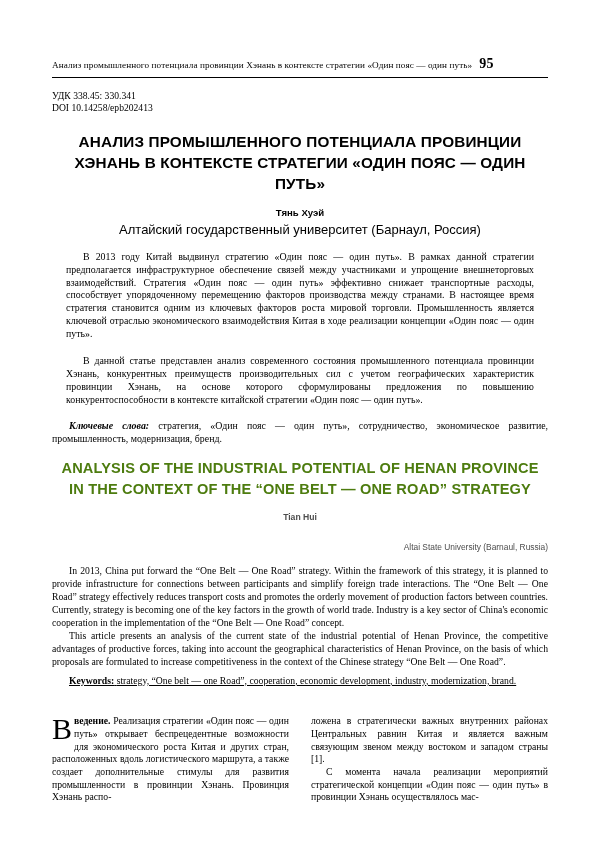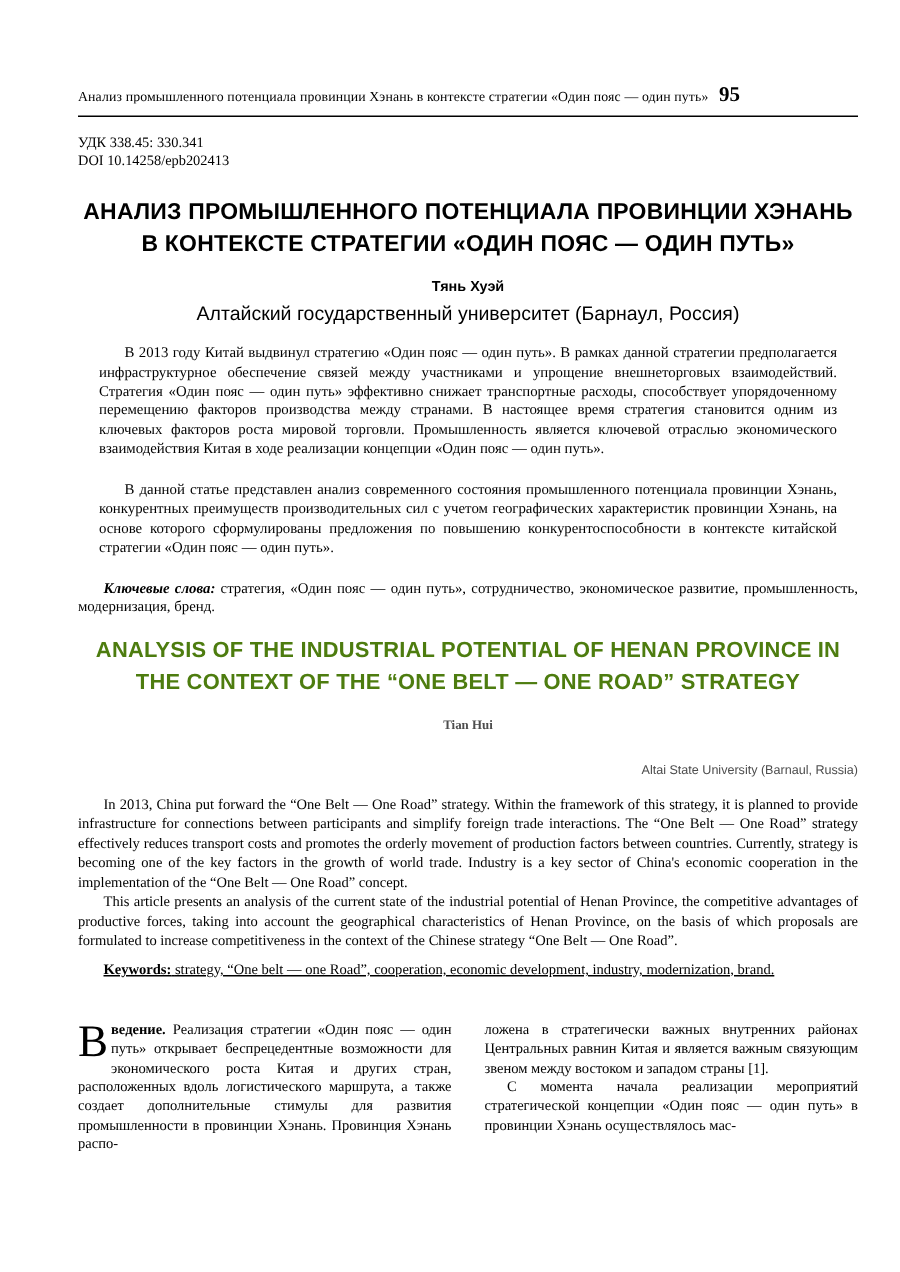--- a/index.html
+++ b/index.html
@@ -12,21 +12,21 @@
     background: #ffffff;
     font-family: "Liberation Serif", serif;
     color: #000000;
     overflow: hidden;
   }
   .page {
     position: relative;
     width: 600px;
     height: 616px;
     box-sizing: border-box;
-    padding: 56px 28px 20px 52px;
+    padding: 56px 52px 20px 52px;
   }
 
   
   .running-head {
     display: flex;
     align-items: baseline;
     justify-content: flex-start;
     font-size: 9.2px;
     letter-spacing: 0.01em;
     padding-bottom: 5px;
@@ -102,21 +102,21 @@
     text-align: center;
     font-family: "Liberation Sans", sans-serif;
     font-size: 14.6px;
     line-height: 1.44;
     letter-spacing: 0.01em;
     color: #4d7c0f;
   }
   .author-en {
     margin-top: 12px;
     text-align: center;
-    font-family: Liberation Serif, serif;
+    font-family: Liberation Sans, sans-serif;
     font-weight: 700;
     font-size: 8.6px;
     color: #4d4d4d;
   }
   .affil-en {
     margin-top: 20px;
     text-align: right;
     font-family: "Liberation Sans", sans-serif;
     font-size: 8.4px;
     color: #4d4d4d;

